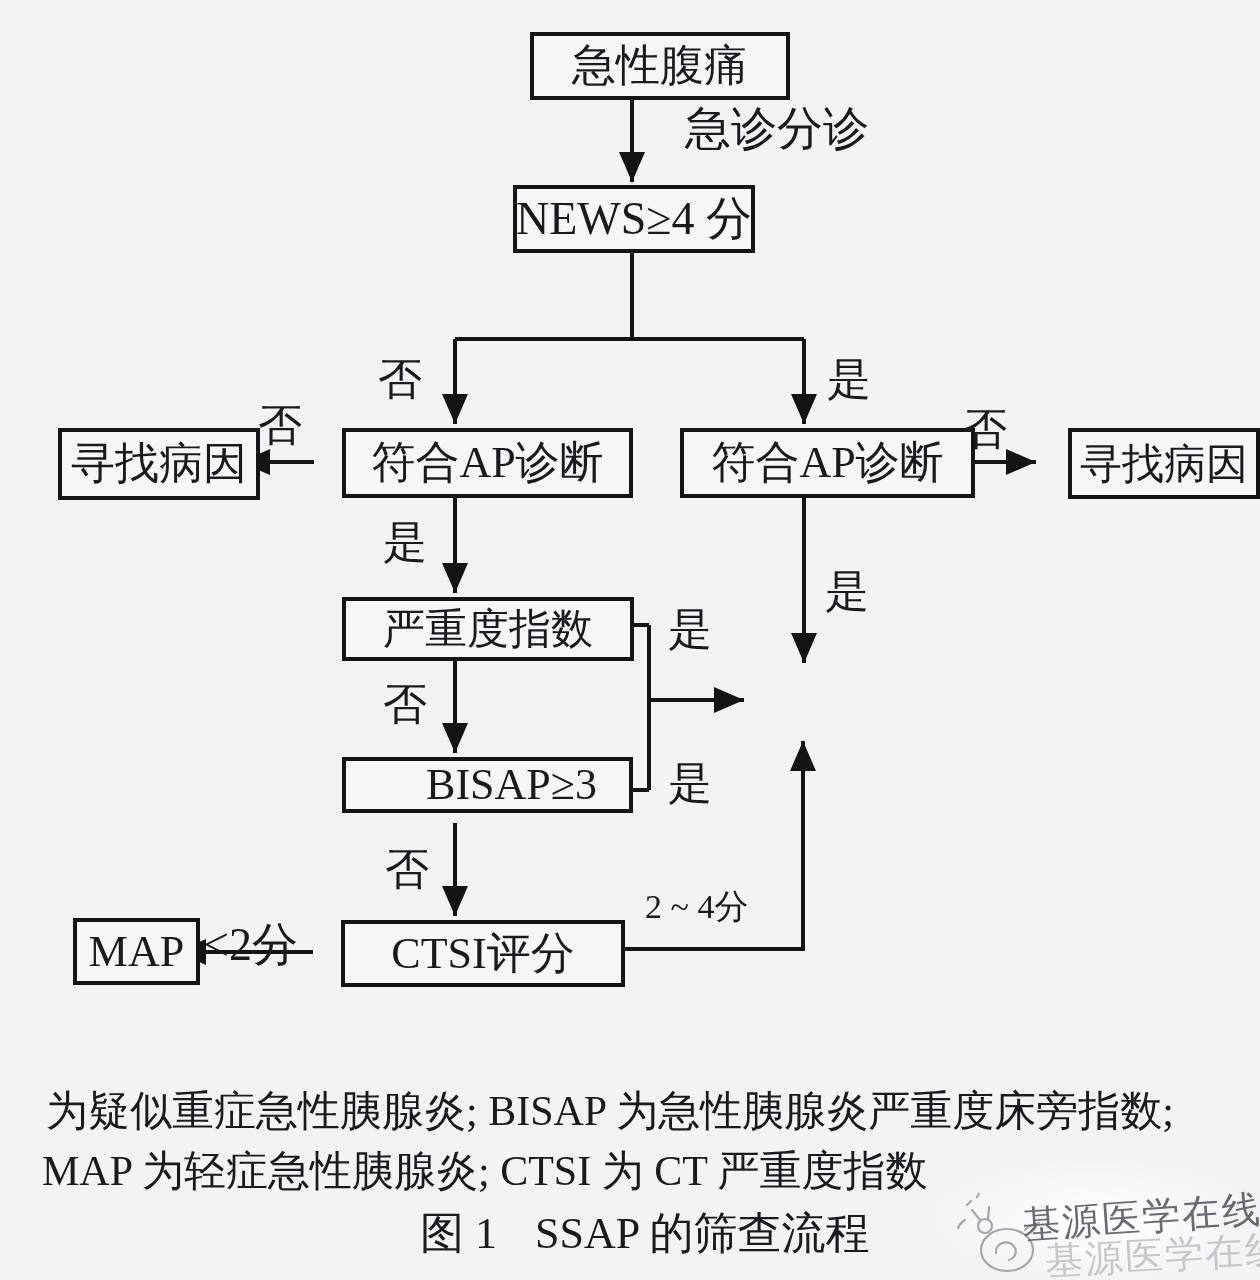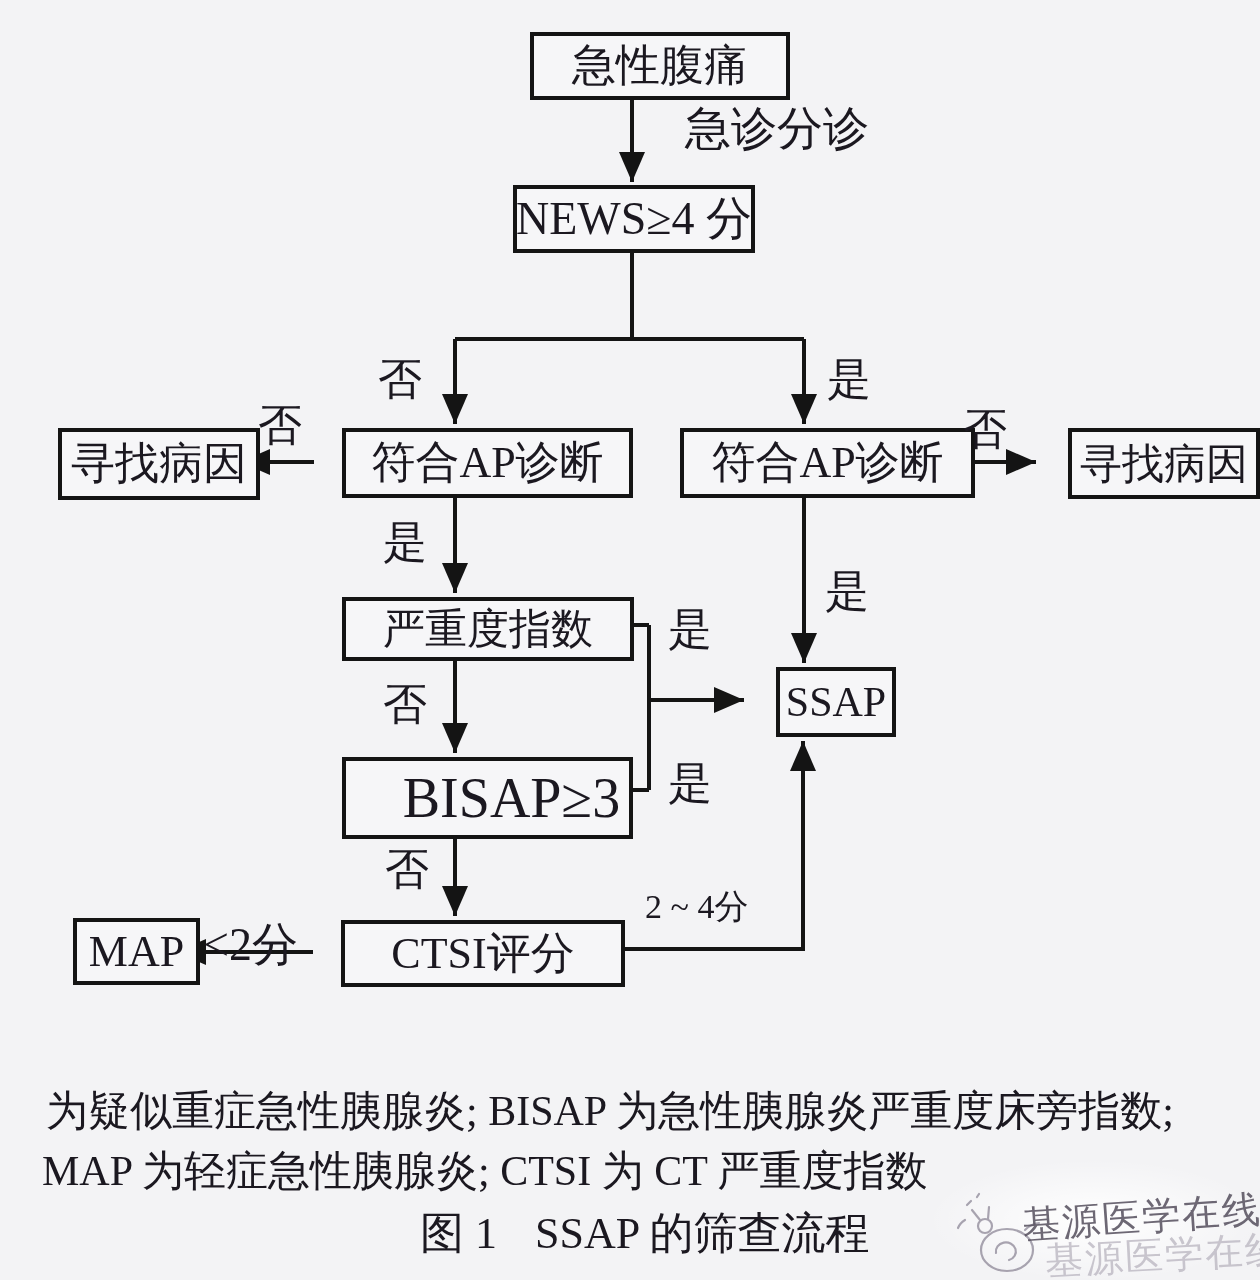--- a/index.html
+++ b/index.html
@@ -20,21 +20,21 @@
     display:flex;align-items:center;justify-content:center;
     white-space:nowrap;line-height:1;margin-left:28px;
   }
   #n-acute      {left:502px;top:32px; width:260px;height:68px;font-size:44px;}
   #n-news       {left:485px;top:185px;width:242px;height:68px;font-size:46px;}
   #n-ap-left    {left:314px;top:428px;width:291px;height:70px;font-size:44px;}
   #n-cause-left {left:30px; top:428px;width:202px;height:72px;font-size:44px;}
   #n-ap-right   {left:652px;top:428px;width:295px;height:70px;font-size:44px;}
   #n-cause-right{left:1040px;top:428px;width:192px;height:71px;font-size:42px;}
   #n-highrisk   {left:314px;top:597px;width:292px;height:64px;font-size:42px;}
-  #n-bisap      {left:314px;top:757px;width:291px;height:82px;font-size:56px;padding-left:48px;}
+  #n-bisap      {left:314px;top:757px;width:291px;height:56px;font-size:44px;padding-left:48px;}
   #n-ssap       {left:748px;top:667px;width:120px;height:70px;font-size:42px;}
   #n-ctsi       {left:313px;top:920px;width:284px;height:67px;font-size:44px;}
   #n-map        {left:45px; top:918px;width:127px;height:67px;font-size:44px;}
   .elabel{position:absolute;font-size:44px;line-height:1;white-space:nowrap;}
   #l-triage      {left:655px;top:106px;font-size:46px;margin-left:30px;}
   #l-news-no     {left:378px;top:358px;}
   #l-news-yes    {left:827px;top:358px;}
   #l-apleft-no   {left:258px;top:404px;}
   #l-apleft-yes  {left:383px;top:521px;}
   #l-apright-no  {left:963px;top:408px;}
@@ -86,21 +86,20 @@
   </svg>
 
   <div class="node" id="n-acute">急性腹痛</div>
   <div class="node" id="n-news">NEWS≥4 分</div>
   <div class="node" id="n-ap-left">符合AP诊断</div>
   <div class="node" id="n-cause-left">寻找病因</div>
   <div class="node" id="n-ap-right">符合AP诊断</div>
   <div class="node" id="n-cause-right">寻找病因</div>
   <div class="node" id="n-highrisk">严重度指数</div>
   <div class="node" id="n-bisap">BISAP≥3</div>
-  <div class="node" id="n-ssap">SSAP</div>
   <div class="node" id="n-ctsi">CTSI评分</div>
   <div class="node" id="n-map">MAP</div>
 
   <div class="elabel" id="l-triage">急诊分诊</div>
   <div class="elabel" id="l-news-no">否</div>
   <div class="elabel" id="l-news-yes">是</div>
   <div class="elabel" id="l-apleft-no">否</div>
   <div class="elabel" id="l-apleft-yes">是</div>
   <div class="elabel" id="l-apright-no">否</div>
   <div class="elabel" id="l-apright-yes">是</div>

